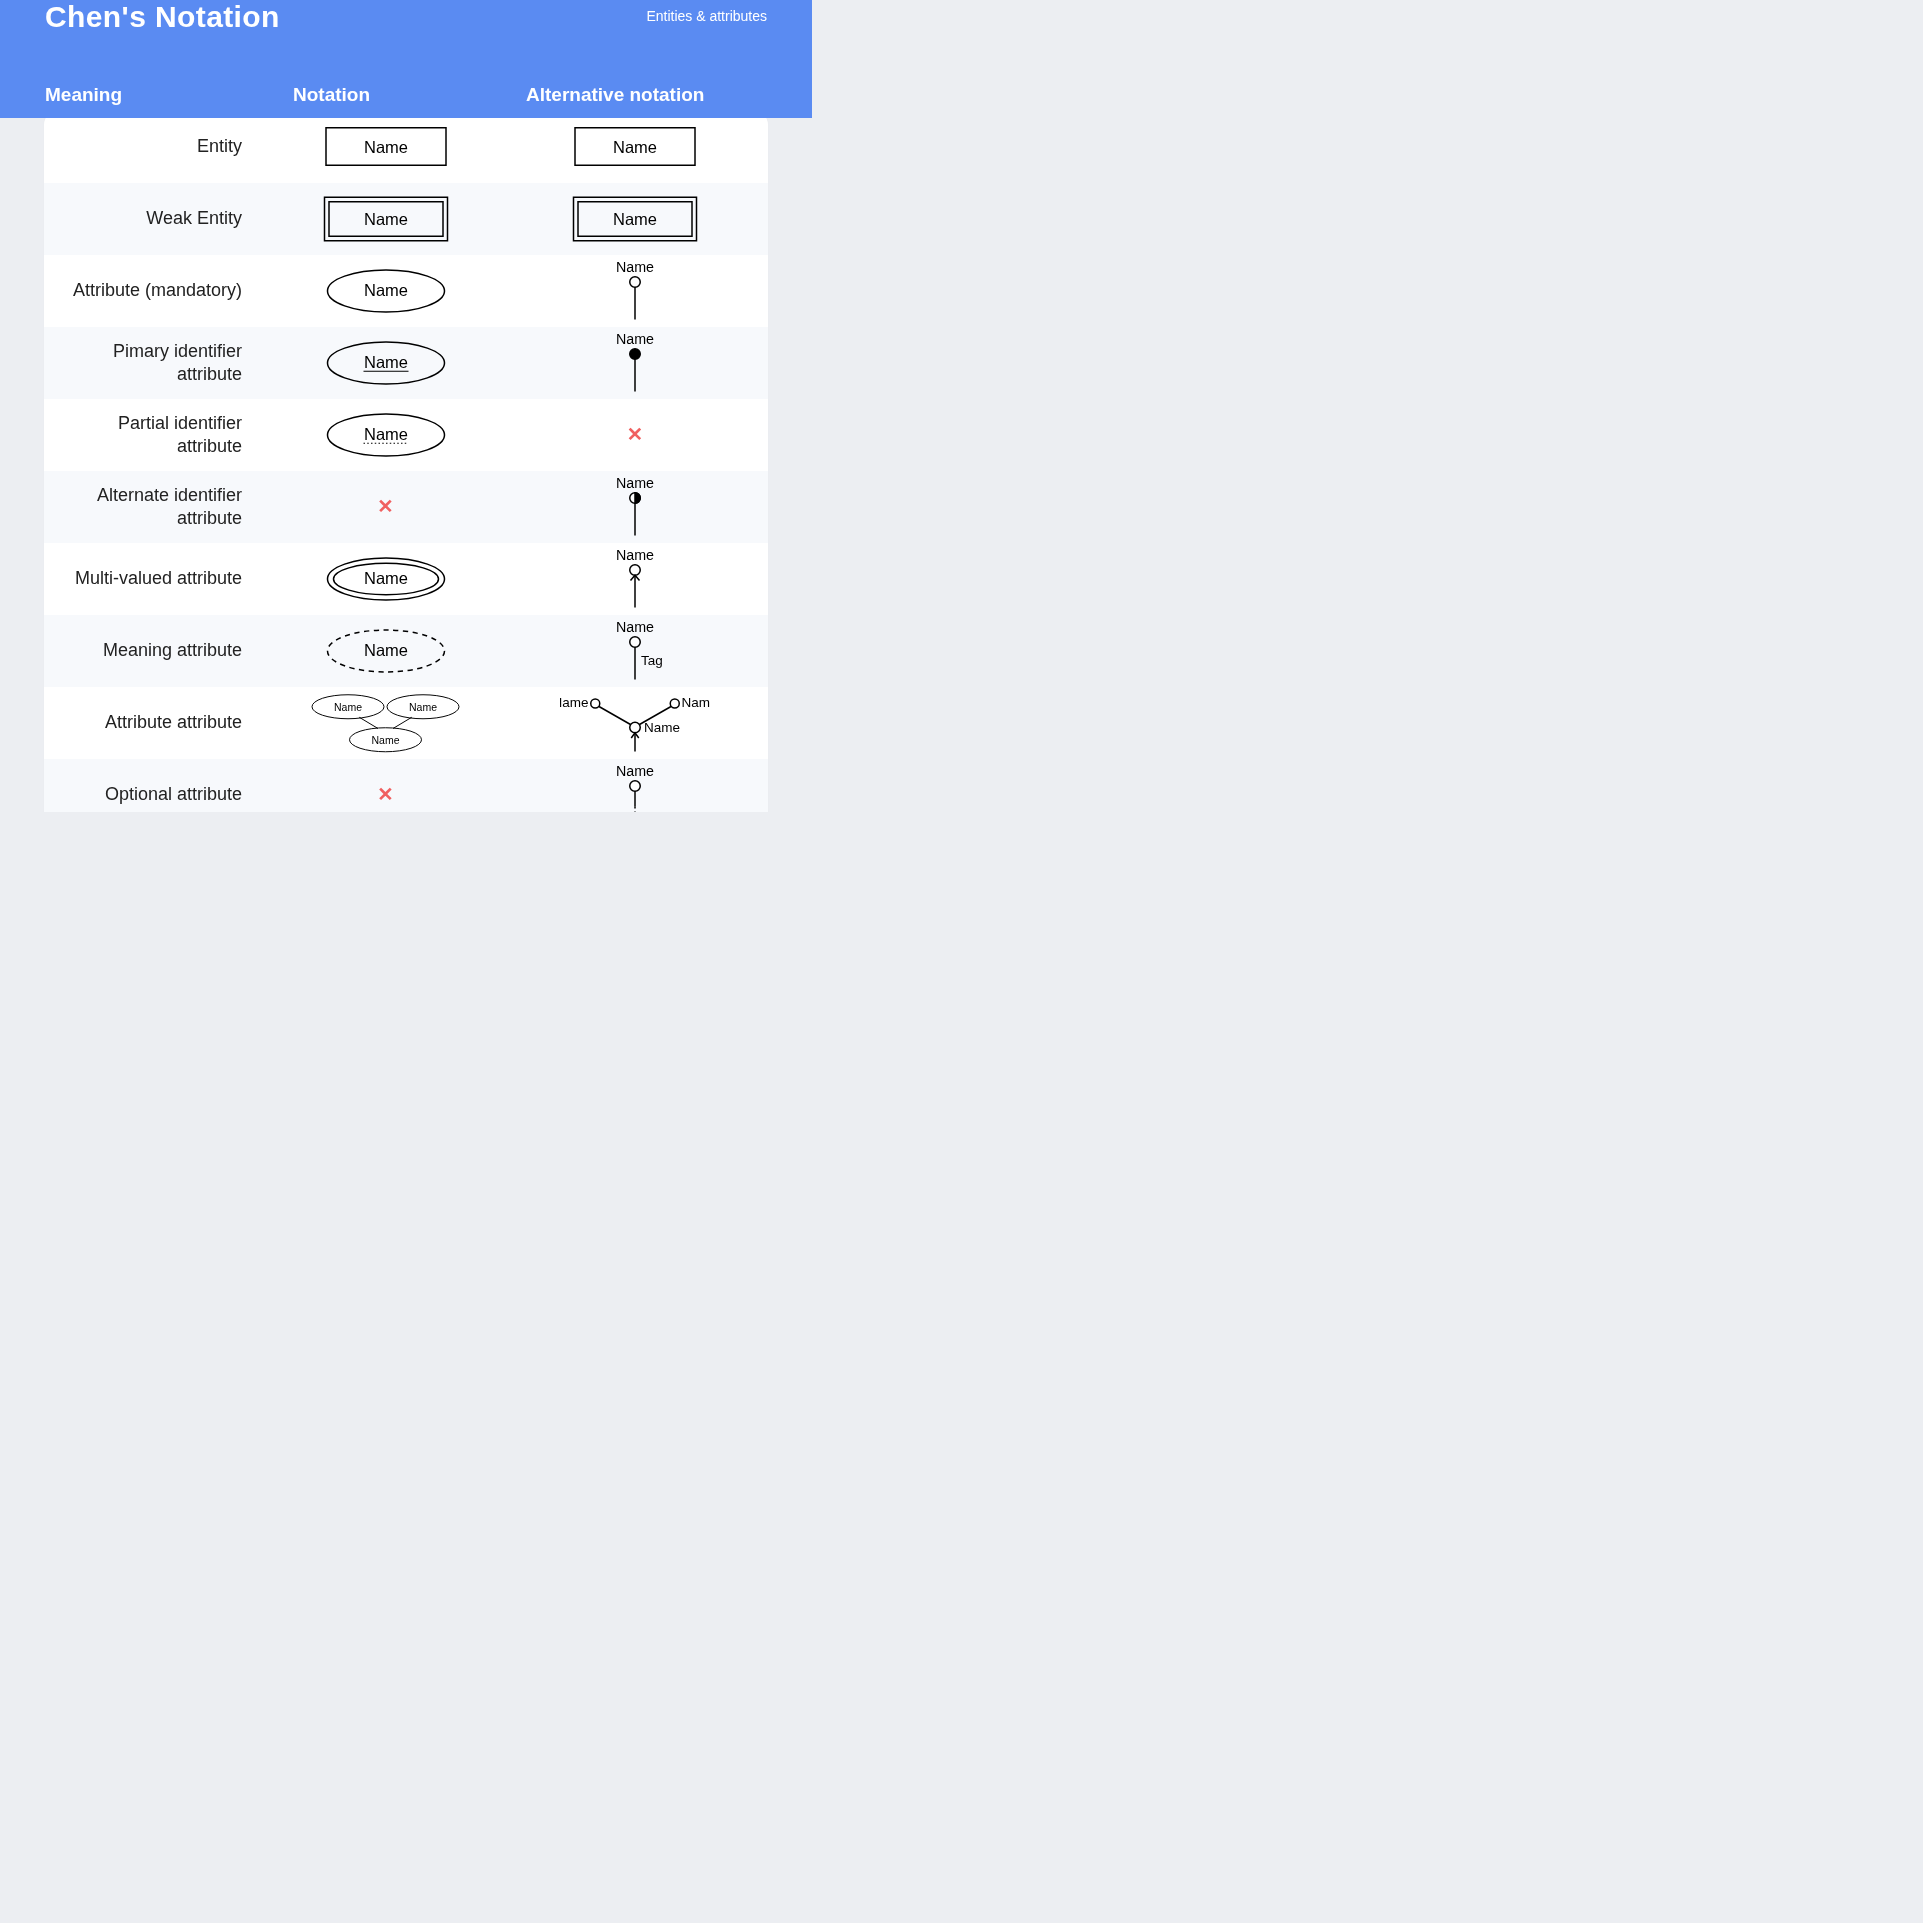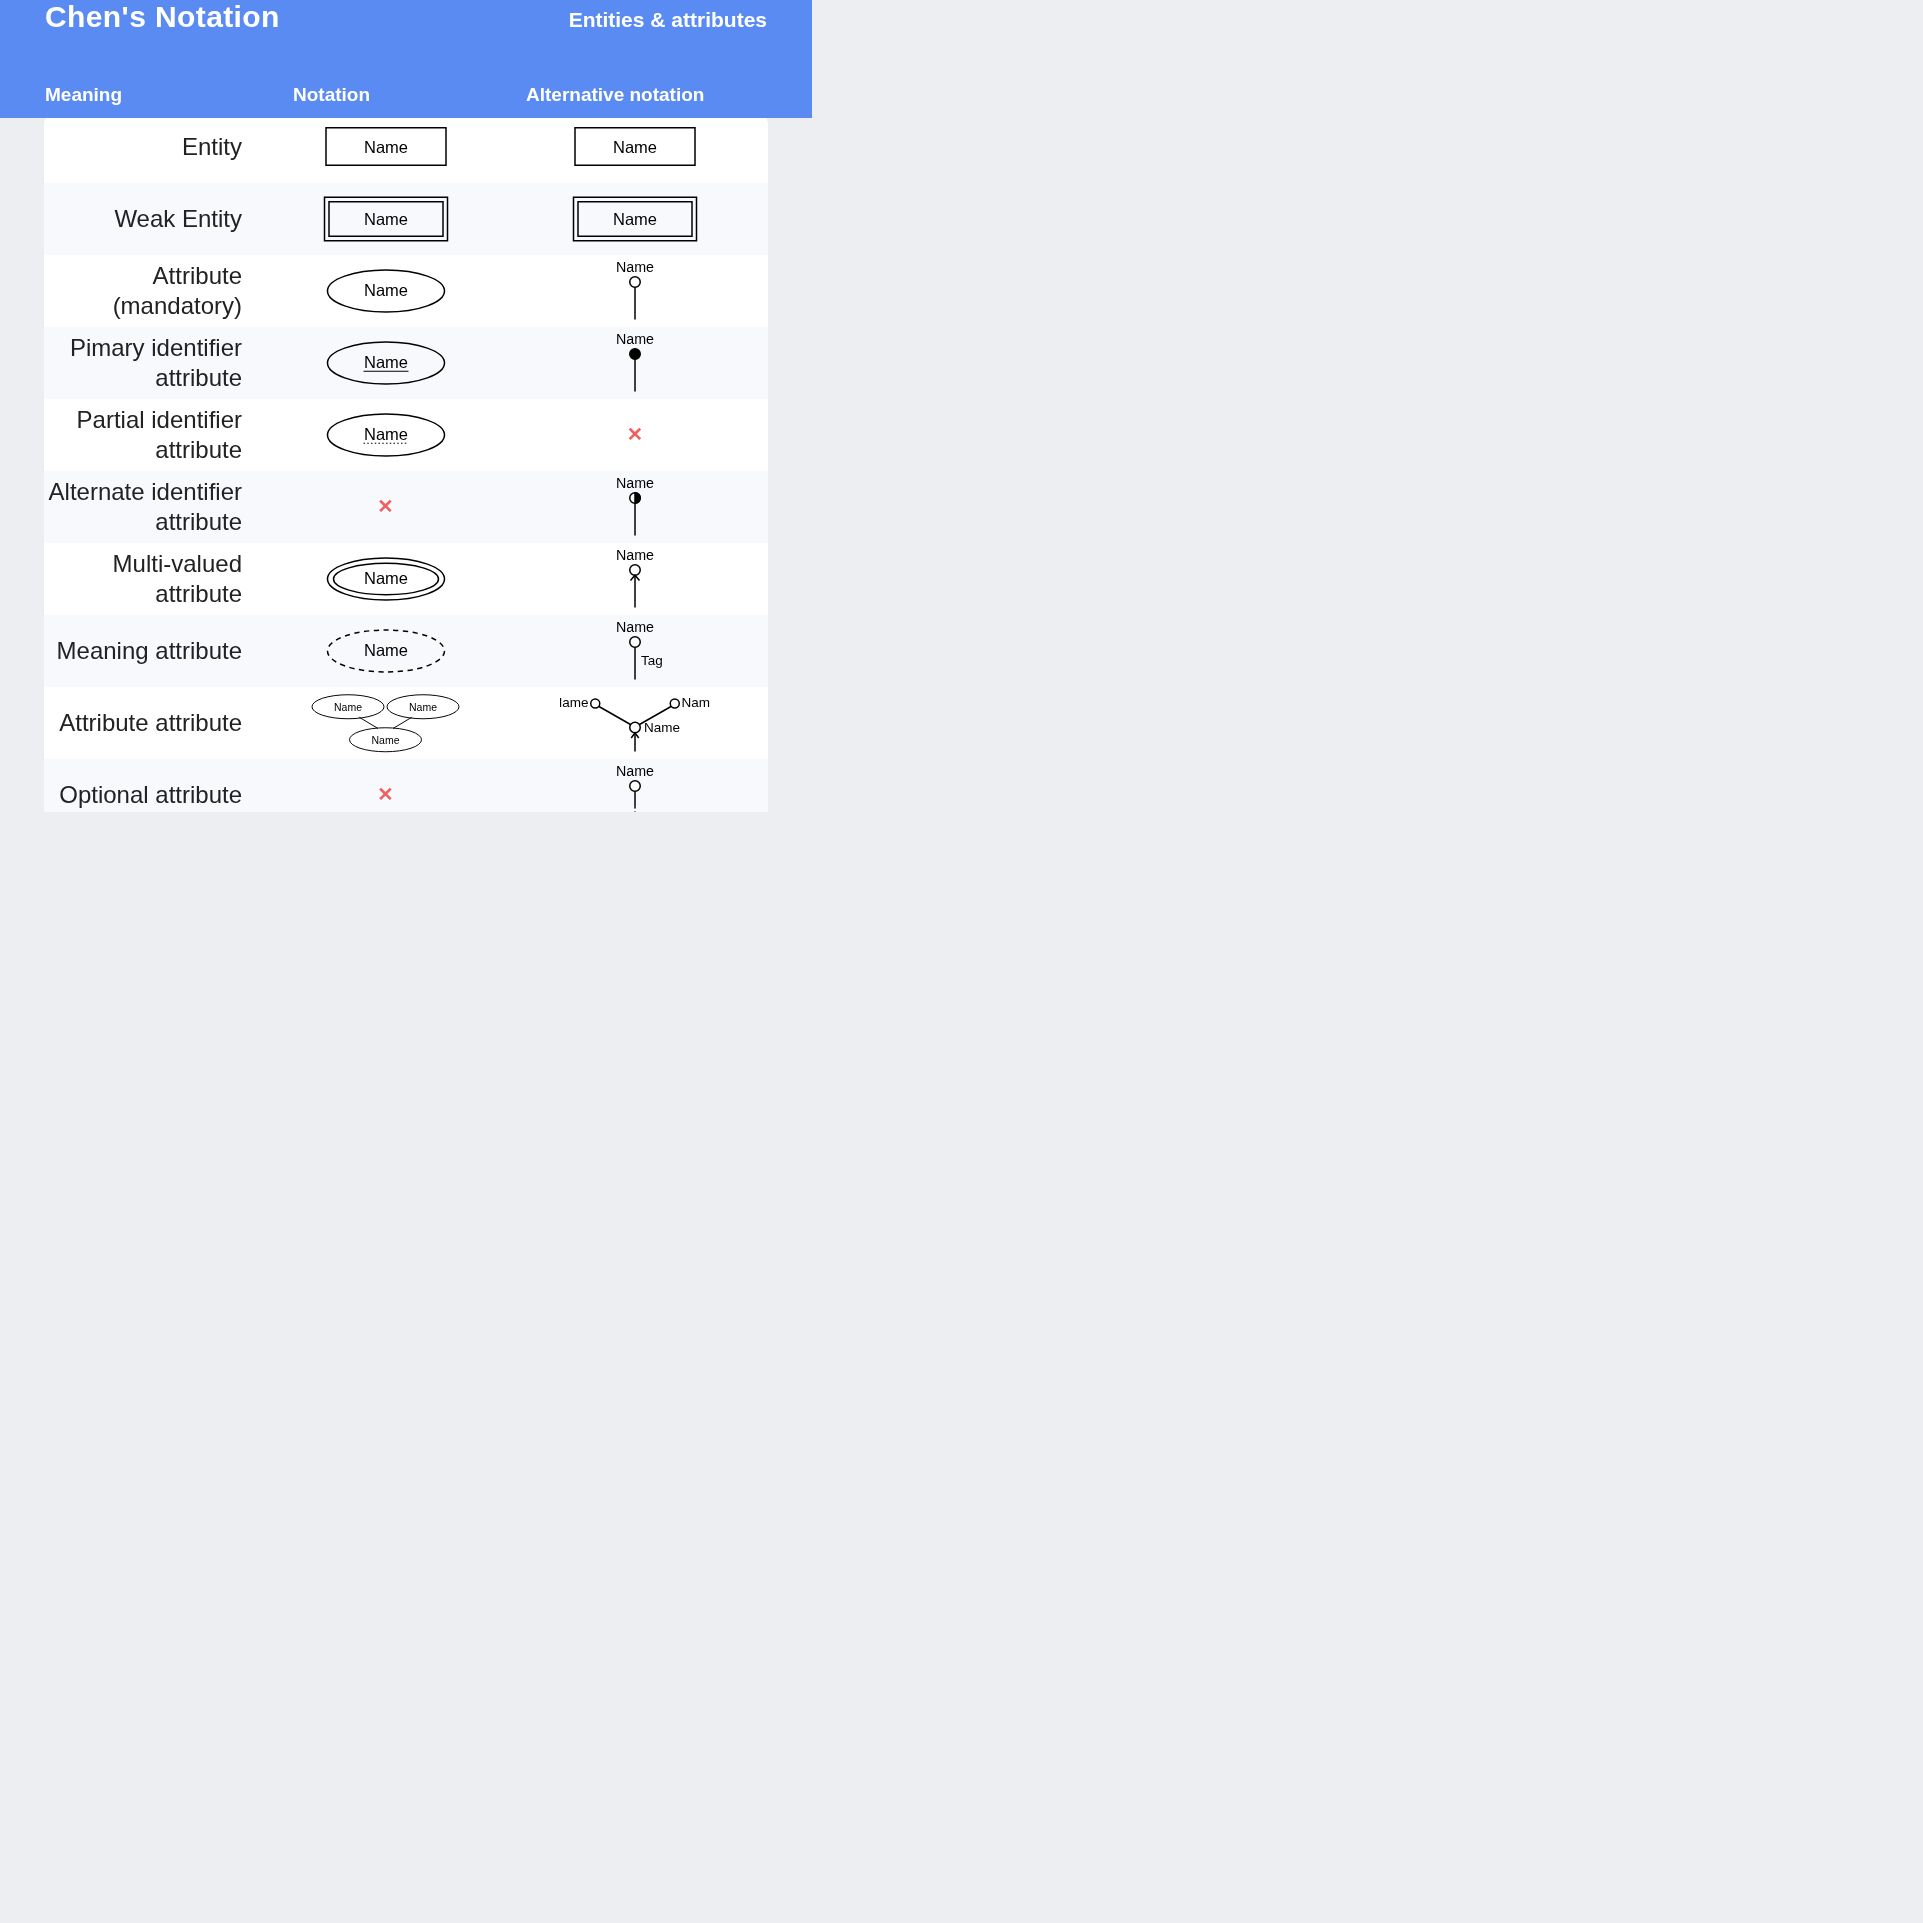--- a/index.html
+++ b/index.html
@@ -28,22 +28,22 @@
   .title{
     font-size:30px;
     font-weight:800;
     padding-top:0px;
     letter-spacing:0.4px;
   }
   .subtitle{
     position:absolute;
     right:45px;
     top:7.5px;
-    font-size:21px;
-    font-weight:700;
+    font-size:14px;
+    font-weight:400;
   }
   .cols{
     position:absolute;
     left:45px;right:45px;bottom:12px;
     display:grid;
     grid-template-columns:248px 233px 1fr;
     font-size:19px;
     font-weight:700;
     color:#fff;
   }
@@ -57,21 +57,21 @@
   }
   .row{
     display:grid;
     grid-template-columns:225px 233px 1fr;
     align-items:center;
     min-height:69px;
     padding:1.5px 0;
   }
   .row:nth-child(even){background:var(--row-alt);}
   .meaning{
-    font-size:24px;
+    font-size:18px;
     text-align:right;
     padding-right:27px;
     line-height:1.25;
   }
   .cell{
     display:flex;
     align-items:flex-start;
     justify-content:center;
   }
   svg{display:block;}

